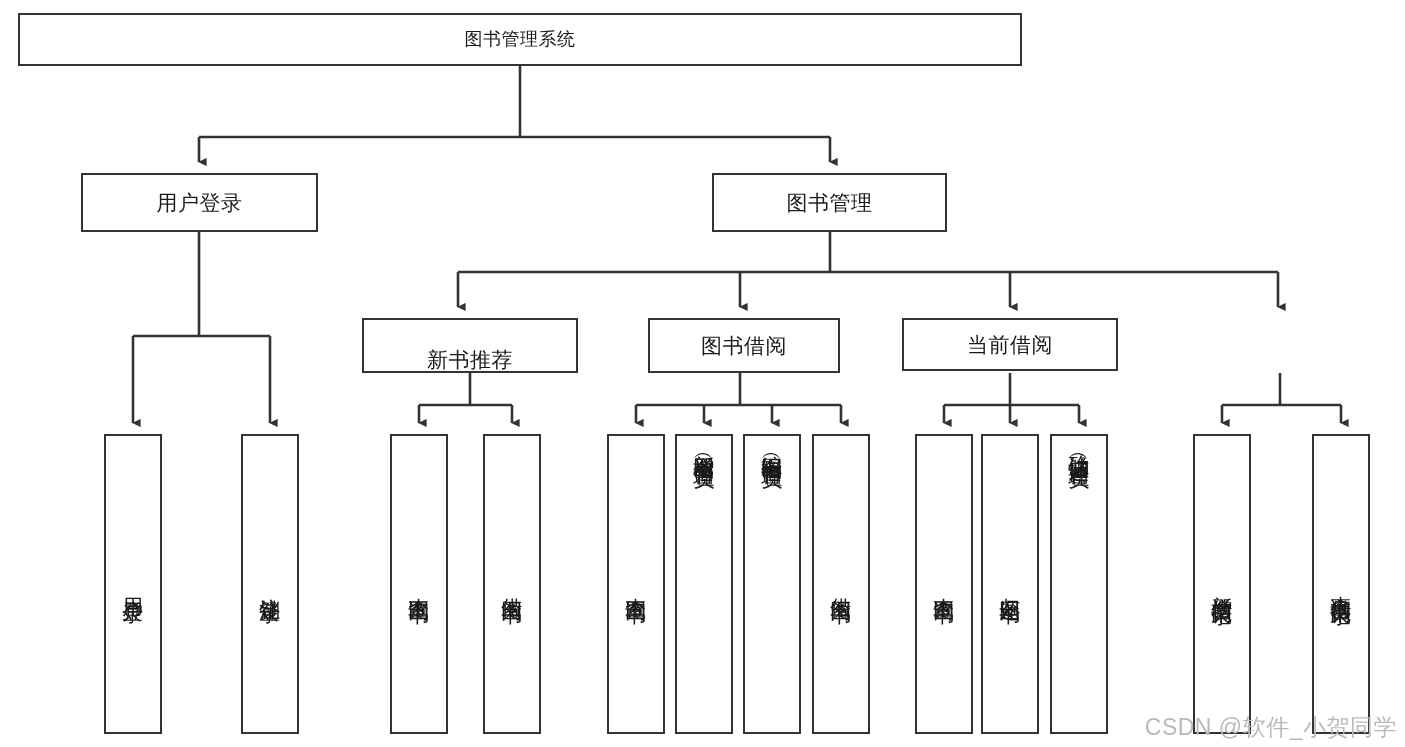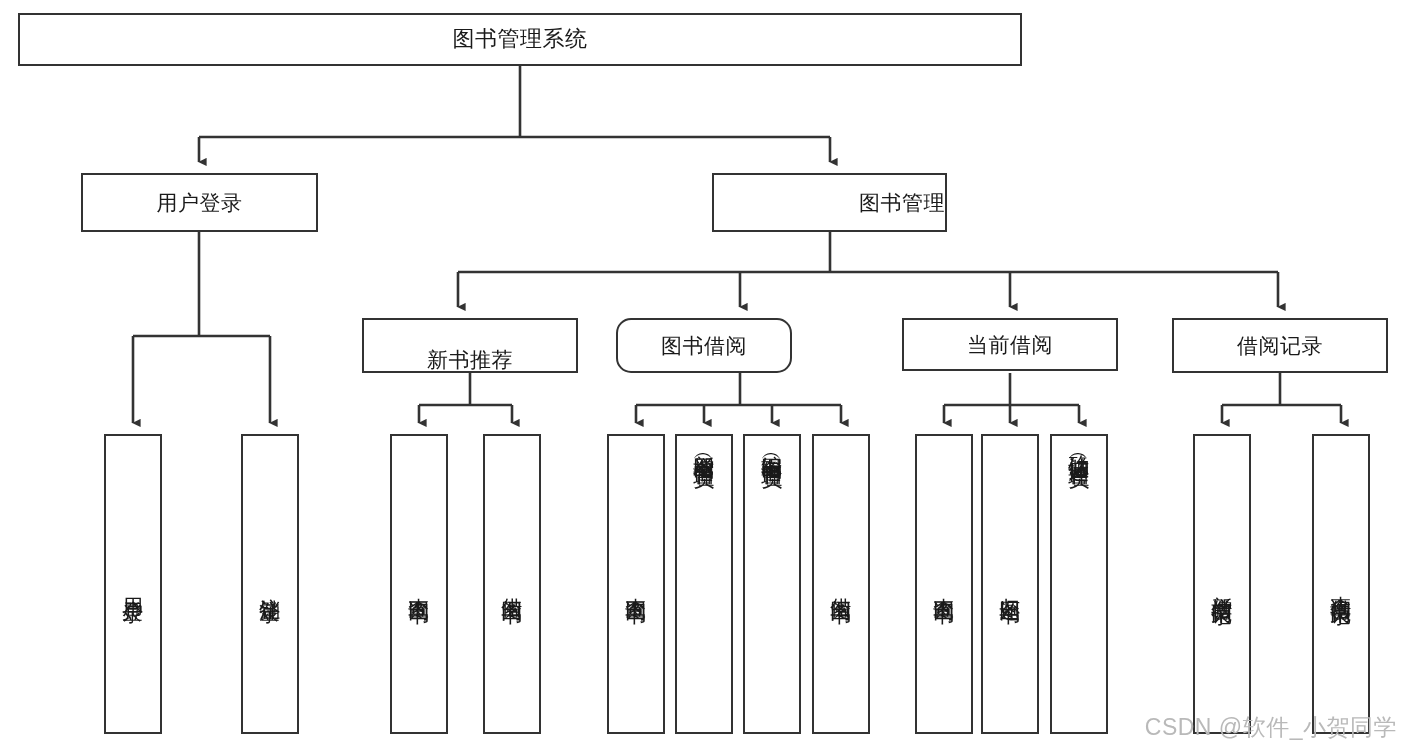--- a/index.html
+++ b/index.html
@@ -34,21 +34,21 @@
     align-items: center;
     justify-content: center;
     color: #1a1a1a;
   }
   .node.horiz {
     font-size: 21px;
     line-height: 1.1;
     letter-spacing: 0.5px;
   }
   .node.root {
-    font-size: 22px;
+    font-size: 18px;
   }
   .leaf {
     position: absolute;
     box-sizing: border-box;
     border: 2.5px solid #333333;
     background: #ffffff;
     display: flex;
     align-items: flex-start;
     justify-content: center;
     overflow: hidden;
@@ -136,36 +136,33 @@
     </g>
   </svg>
 
   <div class="node horiz root" style="left:18px; top:13px; width:1004px; height:53px;">
     <span>图书管理系统</span>
   </div>
 
   <div class="node horiz" style="left:81px; top:173px; width:237px; height:59px;">
     <span>用户登录</span>
   </div>
-  <div class="node horiz" style="left:712px; top:173px; width:235px; height:59px;justify-content:flex-end;">
+  <div class="node horiz" style="left:712px; top:173px; width:235px; height:59px;">
     <span>图书管理</span>
   </div>
 
   <div class="node horiz" style="left:362px; top:318px; width:216px; height:55px;align-items:flex-end;">
     <span>新书推荐</span>
   </div>
-  <div class="node horiz" style="left:616px; top:318px; width:176px; height:55px;border-radius:15px;">
+  <div class="node horiz" style="left:648px; top:318px; width:192px; height:55px;">
     <span>图书借阅</span>
   </div>
   <div class="node horiz" style="left:902px; top:318px; width:216px; height:53px;">
     <span>当前借阅</span>
   </div>
-  <div class="node horiz" style="left:1172px; top:318px; width:216px; height:55px;">
-    <span>借阅记录</span>
-  </div>
 
   <div class="leaf center" style="left:104px; top:434px; width:58px; height:300px;">
     <span class="vtext">用户登录</span>
   </div>
   <div class="leaf center" style="left:241px; top:434px; width:58px; height:300px;">
     <span class="vtext">注销登录</span>
   </div>
 
   <div class="leaf center" style="left:390px; top:434px; width:58px; height:300px;">
     <span class="vtext">查询图书</span>

